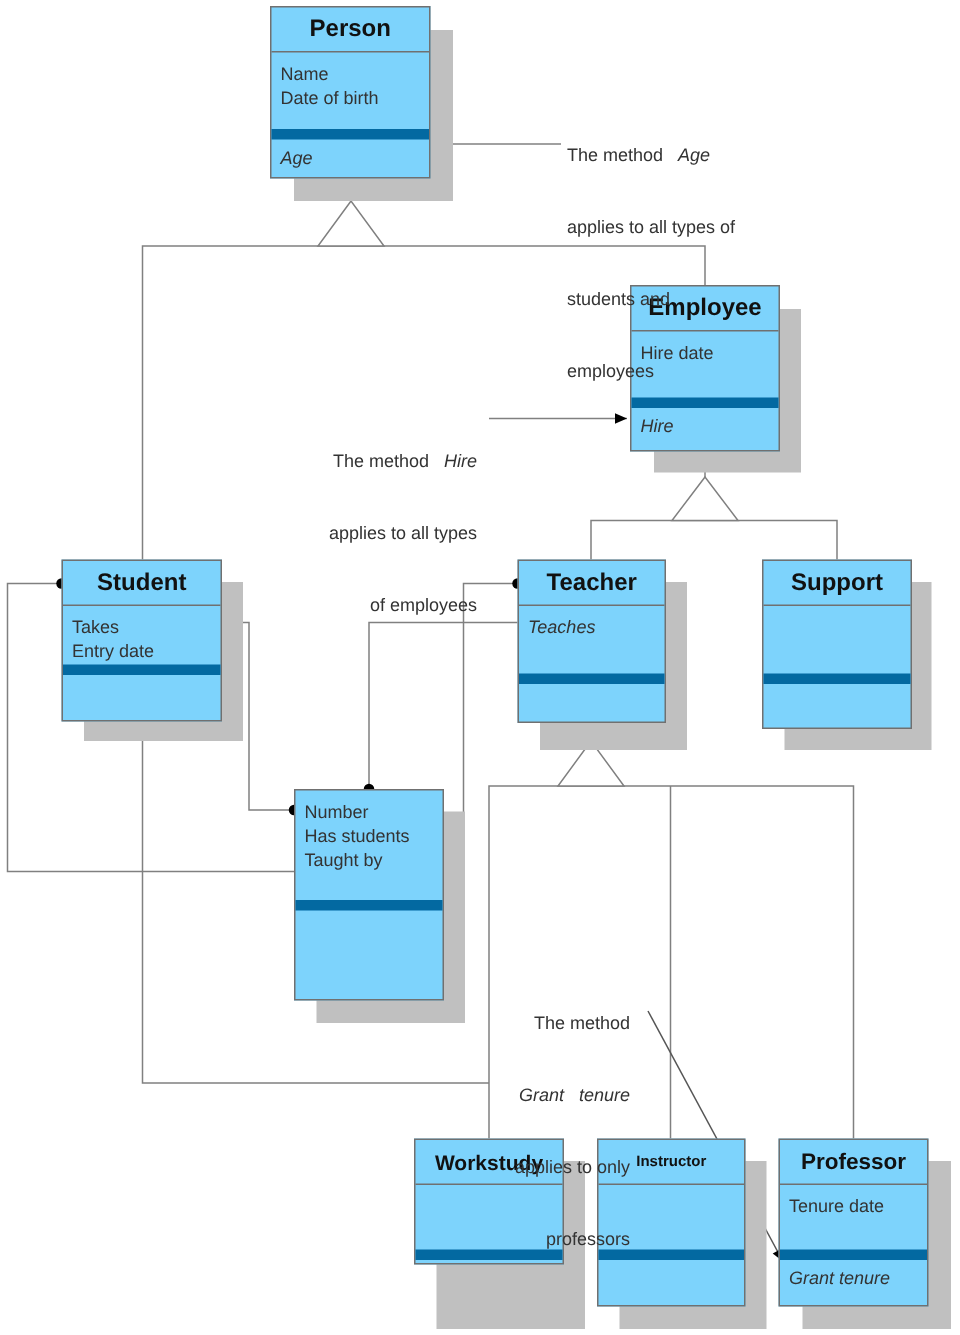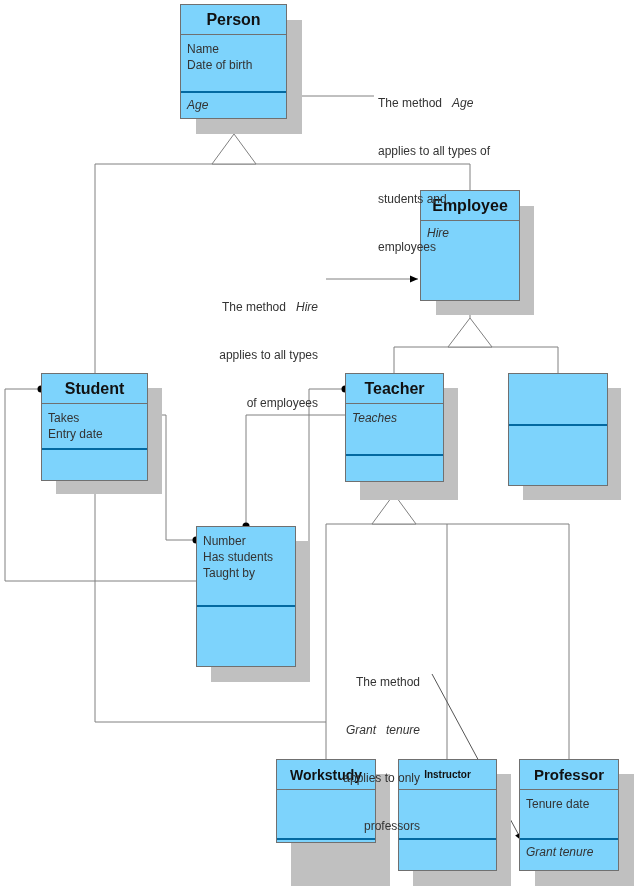--- a/index.html
+++ b/index.html
@@ -1,21 +1,21 @@
 <!DOCTYPE html>
 <html><head>
 <meta charset="utf-8">
 <style>
   html, body { margin:0; padding:0; background:#ffffff; }
   body { width:640px; height:890px; position:relative; overflow:hidden; font-family:"Liberation Sans", sans-serif; }
   #diagram { position:absolute; left:0; top:0; width:640px; height:890px; }
   .cls { position:absolute; background:#7dd3fc; border:1px solid #707070; box-sizing:border-box; }
   .shadow { position:absolute; background:#c0c0c0; }
   .cls .hdr { height:30px; border-bottom:1px solid #707070; box-sizing:border-box; font-weight:bold; font-size:16px; color:#111; text-align:center; line-height:30px; }
-  .cls .attrs { border-bottom:2px solid #0369a1; box-sizing:border-box; font-size:12px; color:#333; padding:6px 6px 0 6px; line-height:16px; }
+  .cls .attrs { border-bottom:7px solid #0369a1; box-sizing:border-box; font-size:12px; color:#333; padding:6px 6px 0 6px; line-height:16px; }
   .cls .ops { font-size:12px; color:#333; font-style:italic; padding:4px 6px 0 6px; line-height:16px; }
   .note { position:absolute; font-size:12px; color:#333; line-height:16px; white-space:pre; }
   .note i { font-style:italic; }
 </style>
 </head>
 <body>
 
 <svg id="diagram" xmlns="http://www.w3.org/2000/svg" width="640" height="890">
     <polyline points="234,119 234,134" fill="none" stroke="#808080" stroke-width="1"></polyline>
     <polyline points="95,373 95,164 470,164 470,190" fill="none" stroke="#808080" stroke-width="1"></polyline>
@@ -52,20 +52,23 @@
     <div>Date of birth</div>
   </div>
   <div class="ops">
     <div>Age</div>
   </div>
 </div>
 
 <div class="shadow" style="left:436px;top:206px;width:98px;height:109px;"></div>
 <div class="cls" style="left:420px;top:190px;width:100px;height:111px;">
   <div class="hdr">Employee</div>
+  <div class="attrs" style="height:51px;">
+    <div>Hire date</div>
+  </div>
   <div class="ops">
     <div>Hire</div>
   </div>
 </div>
 
 <div class="shadow" style="left:56px;top:388px;width:106px;height:106px;"></div>
 <div class="cls" style="left:41px;top:373px;width:107px;height:108px;">
   <div class="hdr">Student</div>
   <div class="attrs" style="height:46px;">
     <div>Takes</div>
@@ -78,20 +81,21 @@
 <div class="cls" style="left:345px;top:373px;width:99px;height:109px;">
   <div class="hdr">Teacher</div>
   <div class="attrs" style="height:52px;font-style:italic;">
     <div>Teaches</div>
   </div>
   <div class="ops"></div>
 </div>
 
 <div class="shadow" style="left:523px;top:388px;width:98px;height:112px;"></div>
 <div class="cls" style="left:508px;top:373px;width:100px;height:113px;">
+  <div class="hdr">Support</div>
   <div class="attrs" style="height:52px;"></div>
   <div class="ops"></div>
 </div>
 
 <div class="shadow" style="left:211px;top:541px;width:99px;height:141px;"></div>
 <div class="cls" style="left:196px;top:526px;width:100px;height:141px;">
   <div class="attrs" style="height:80px;">
     <div>Number</div>
     <div>Has students</div>
     <div>Taught by</div>

